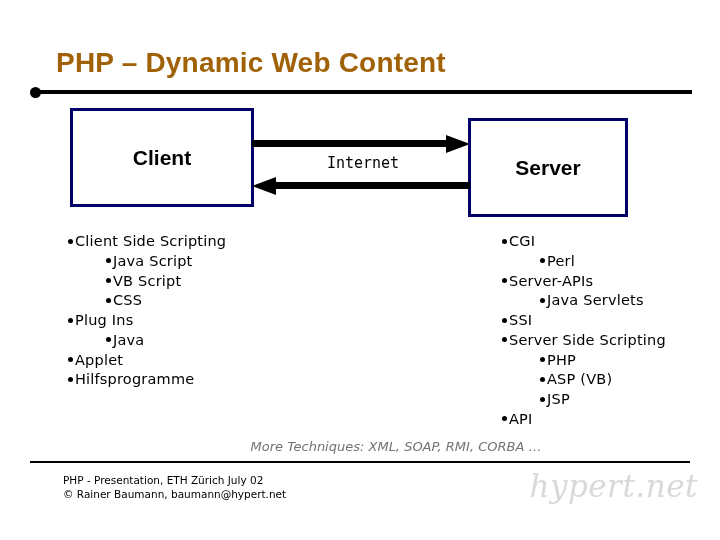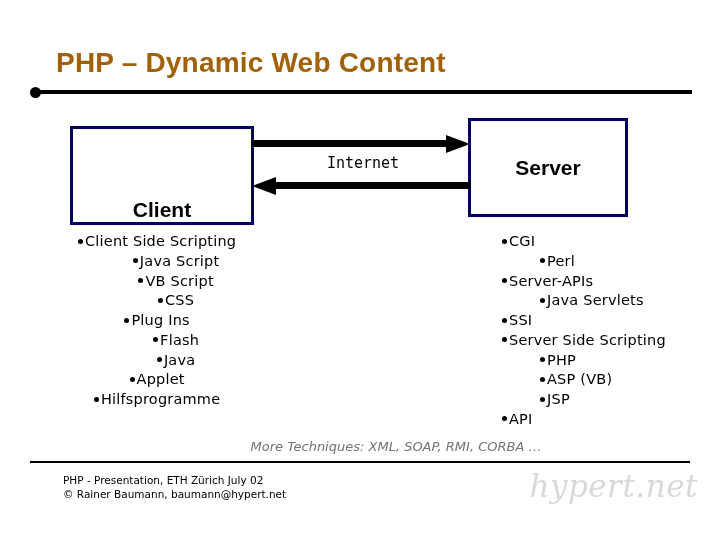--- a/index.html
+++ b/index.html
@@ -64,24 +64,23 @@
     align-items: center;
     justify-content: center;
   }
   .node-box-label {
     font-size: 21px;
     font-weight: bold;
     color: #000000;
   }
   #client-box {
     left: 70px;
-    top: 126px;
+    top: 108px;
     width: 184px;
     height: 99px;
-    align-items: flex-end;
   }
   #server-box {
     left: 468px;
     top: 118px;
     width: 160px;
     height: 99px;
   }
 
   
   #arrow-to-server {
@@ -111,21 +110,21 @@
 
   
   .bullet-list {
     position: absolute;
     font-family: "DejaVu Sans", sans-serif;
     font-size: 14.5px;
     line-height: 19.5px;
     color: #000000;
     white-space: nowrap;
   }
-  #client-list { left: 78px; top: 232px; text-align: center; }
+  #client-list { left: 68px; top: 232px; }
   #server-list { left: 459px; top: 232px; margin-left: 43px; }
 
   .bullet-item { display: block; }
   .bullet-item.level-1 { padding-left: 0px; }
   .bullet-item.level-2 { padding-left: 38px; }
   .bullet-dot {
     display: inline-block;
     vertical-align: middle;
     width: 5px;
     height: 5px;
@@ -217,21 +216,20 @@
 </svg>
 
 <div id="internet-label">Internet</div>
 
 <div id="client-list" class="bullet-list">
     <div class="bullet-item level-1"><span class="bullet-dot"></span><span class="bullet-text">Client Side Scripting</span></div>
     <div class="bullet-item level-2"><span class="bullet-dot"></span><span class="bullet-text">Java Script</span></div>
     <div class="bullet-item level-2"><span class="bullet-dot"></span><span class="bullet-text">VB Script</span></div>
     <div class="bullet-item level-2"><span class="bullet-dot"></span><span class="bullet-text">CSS</span></div>
     <div class="bullet-item level-1"><span class="bullet-dot"></span><span class="bullet-text">Plug Ins</span></div>
-    <div class="bullet-item level-2"><span class="bullet-dot"></span><span class="bullet-text">Flash</span></div>
     <div class="bullet-item level-2"><span class="bullet-dot"></span><span class="bullet-text">Java</span></div>
     <div class="bullet-item level-1"><span class="bullet-dot"></span><span class="bullet-text">Applet</span></div>
     <div class="bullet-item level-1"><span class="bullet-dot"></span><span class="bullet-text">Hilfsprogramme</span></div>
   </div>
 <div id="server-list" class="bullet-list">
     <div class="bullet-item level-1"><span class="bullet-dot"></span><span class="bullet-text">CGI</span></div>
     <div class="bullet-item level-2"><span class="bullet-dot"></span><span class="bullet-text">Perl</span></div>
     <div class="bullet-item level-1"><span class="bullet-dot"></span><span class="bullet-text">Server-APIs</span></div>
     <div class="bullet-item level-2"><span class="bullet-dot"></span><span class="bullet-text">Java Servlets</span></div>
     <div class="bullet-item level-1"><span class="bullet-dot"></span><span class="bullet-text">SSI</span></div>

